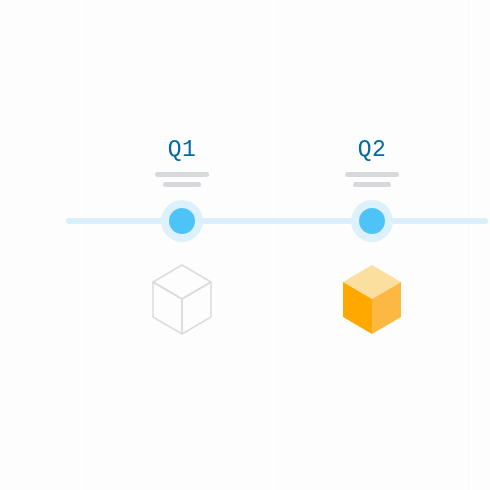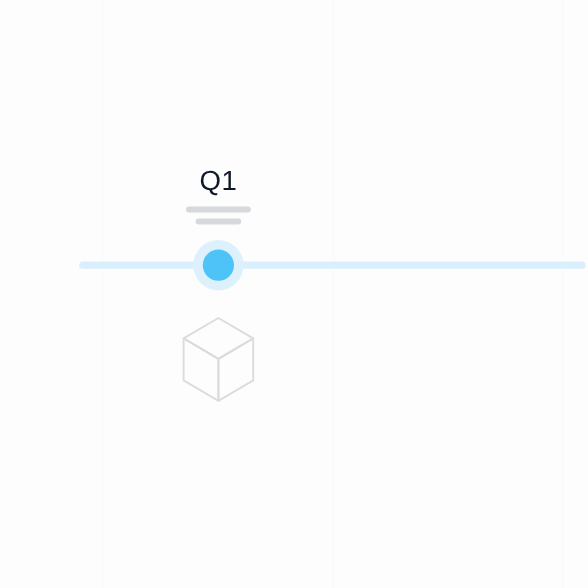--- a/index.html
+++ b/index.html
@@ -52,23 +52,24 @@
 
   .milestone-heading {
     position: absolute;
     top: 138px;
     left: 0;
     width: 160px;
     text-align: center;
     font-size: 23px;
     font-weight: 400;
     letter-spacing: 0.5px;
-    color: #0f172a;
+    color: #0369a1;
     line-height: 24px;
     white-space: nowrap;
+    font-family: Liberation Mono, monospace;
   }
 
   .placeholder-bars {
     position: absolute;
     top: 172px;
     left: 0;
     width: 160px;
     display: flex;
     flex-direction: column;
     align-items: center;
@@ -142,14 +143,35 @@
       <svg viewBox="0 0 64 76" xmlns="http://www.w3.org/2000/svg">
         <g fill="none" stroke="#dcdcdc" stroke-width="1.6" stroke-linejoin="round" stroke-linecap="round">
           <polygon points="32,3 61,20 32,37 3,20"></polygon>
           <polygon points="3,20 32,37 32,72 3,55"></polygon>
           <polygon points="61,20 61,55 32,72 32,37"></polygon>
         </g>
       </svg>
     </div>
   </div>
 
+  <div class="milestone" style="left:292px;">
+
+    <div class="milestone-heading">Q2</div>
+
+    <div class="placeholder-bars">
+      <div class="bar bar-long"></div>
+      <div class="bar bar-short"></div>
+    </div>
+
+    <div class="node">
+      <div class="node-dot"></div>
+    </div>
+
+    <div class="cube">
+      <svg viewBox="0 0 64 76" xmlns="http://www.w3.org/2000/svg">
+        <polygon points="32,3 61,20 32,37 3,20" fill="#fadf9f"></polygon>
+        <polygon points="3,20 32,37 32,72 3,55" fill="#ffa800"></polygon>
+        <polygon points="61,20 61,55 32,72 32,37" fill="#fcb843"></polygon>
+      </svg>
+    </div>
+  </div>
 
 </div>
 
 </body></html>

